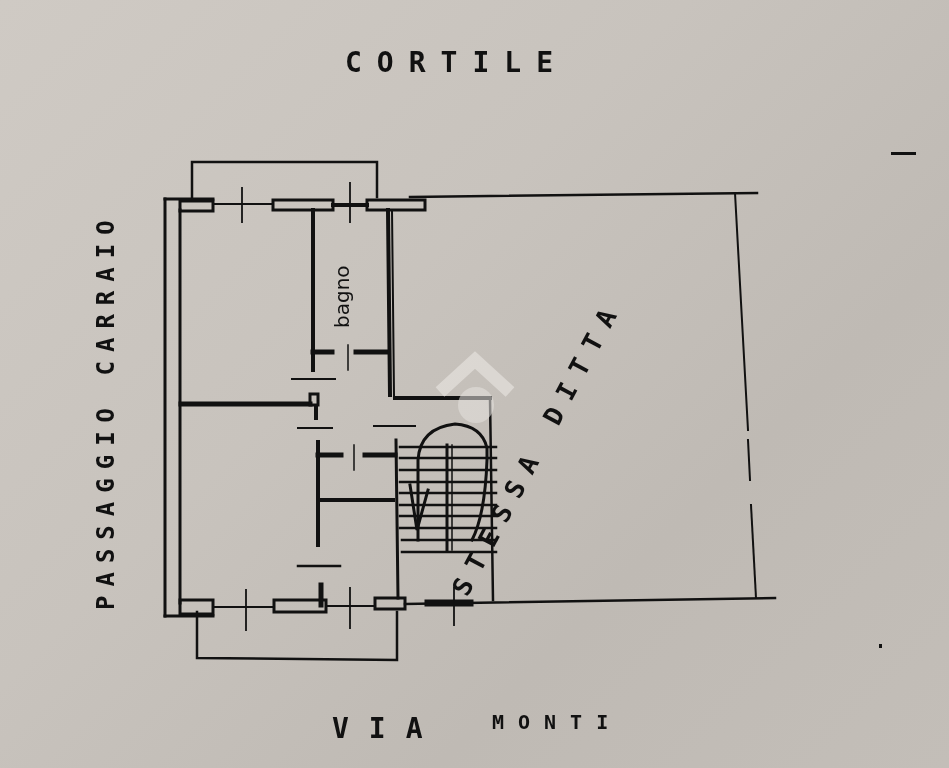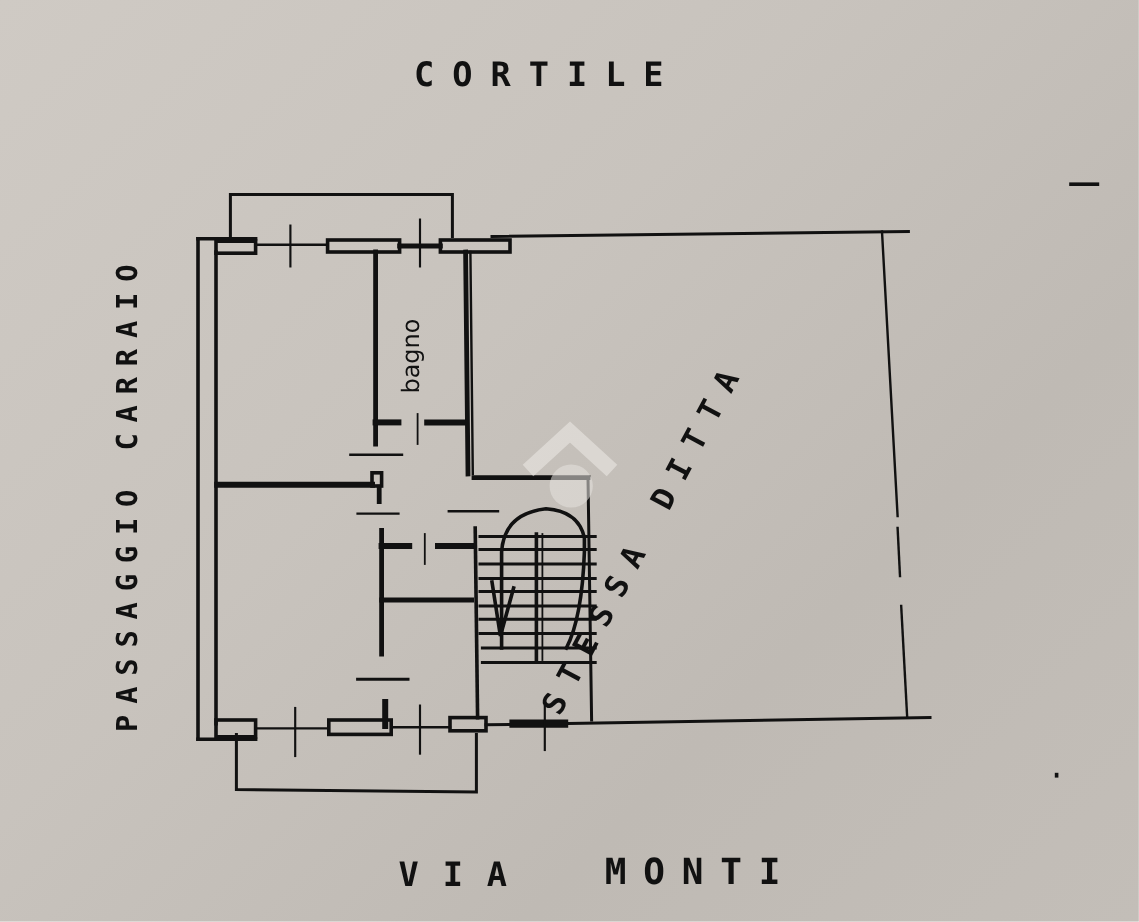--- a/index.html
+++ b/index.html
@@ -9,21 +9,21 @@
       position: relative;
       font-family: "DejaVu Sans", sans-serif;
     }
     .label {
       position: absolute; color: #111; font-weight: bold;
       font-family: "DejaVu Sans Mono", monospace;
       white-space: nowrap;
     }
     #label-cortile { left: 345px; top: 30px; font-size: 28px; letter-spacing: 15px; margin-top: 16px; }
     #label-via { left: 332px; top: 712px; font-size: 28px; letter-spacing: 20px; }
-    #label-monti { left: 504px; top: 710px; font-size: 30px; letter-spacing: 14px; }
+    #label-monti { left: 492px; top: 710px; font-size: 20px; letter-spacing: 14px; }
     #label-passaggio {
       left: 112px; top: 430px; font-size: 24px; letter-spacing: 9px;
       transform-origin: 0 0; transform: translate(-20px, 180px) rotate(-90deg);
     }
     #label-stessa-ditta {
       left: 490px; top: 440px; font-size: 26px; letter-spacing: 12px;
       transform-origin: 0 0; transform: rotate(-62deg) translate(-150px, 30px);
     }
     #label-bagno {
       left: 340px; top: 290px; font-size: 20px; font-family: "DejaVu Sans", sans-serif; font-weight: normal;

